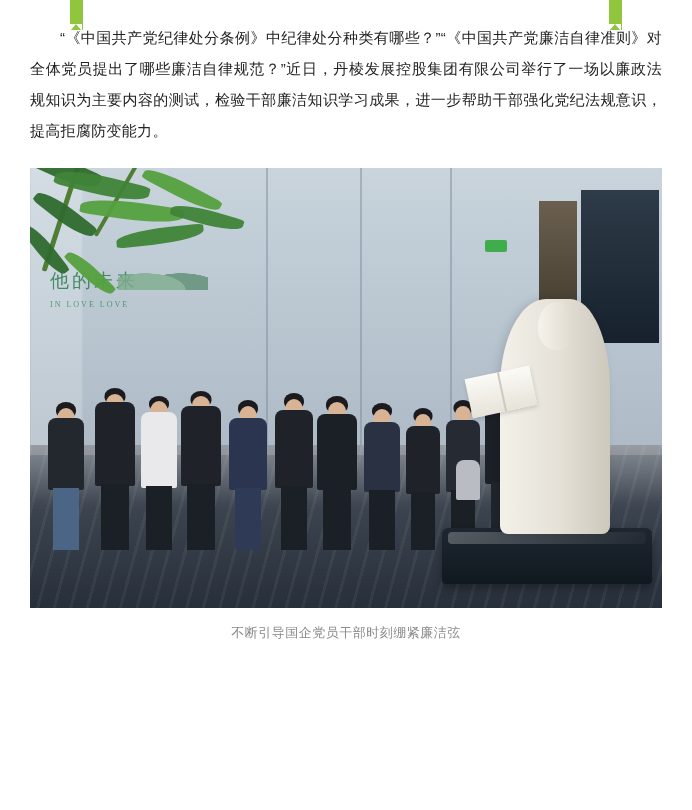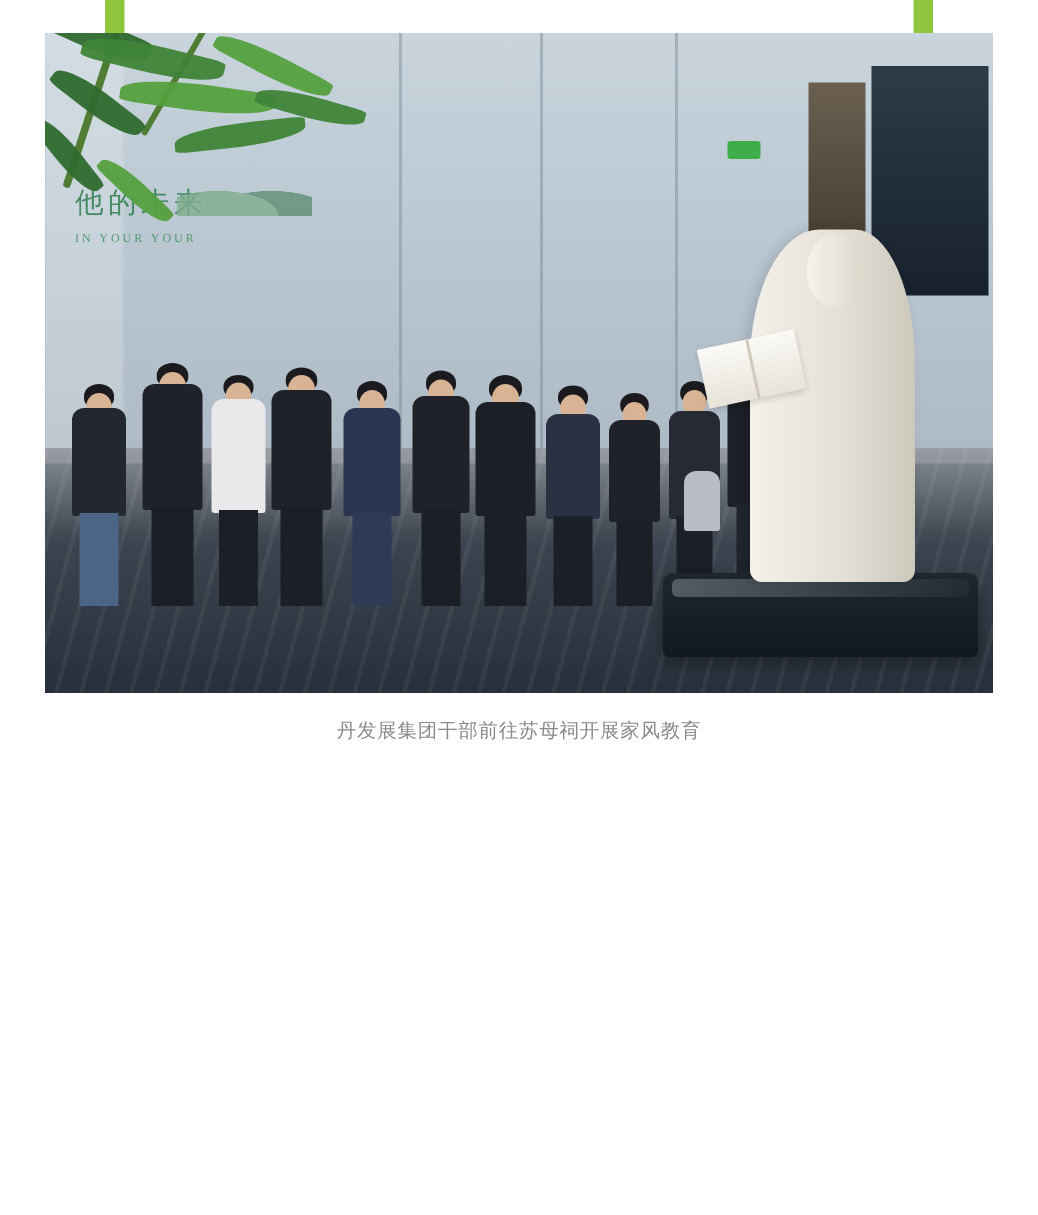--- a/index.html
+++ b/index.html
@@ -304,36 +304,37 @@
 
 <div class="page">
 
   <div class="ribbons">
     <div class="ribbon left"></div>
     <div class="ribbon right"></div>
   </div>
 
   <div class="content">
 
+    <p class="body-text">“《中国共产党纪律处分条例》中纪律处分种类有哪些？”“《中国共产党廉洁自律准则》对全体党员提出了哪些廉洁自律规范？”近日，丹棱发展控股集团有限公司举行了一场以廉政法规知识为主要内容的测试，检验干部廉洁知识学习成果，进一步帮助干部强化党纪法规意识，提高拒腐防变能力。</p>
 
     <figure class="figure">
       <div class="photo">
 
         <div class="wall">
           <div class="wall-panel"></div>
           <div class="wall-seam" style="left:236px;"></div>
           <div class="wall-seam" style="left:330px;"></div>
           <div class="wall-seam" style="left:420px;"></div>
           <div class="dark-door"></div>
           <div class="dark-door2"></div>
           <div class="green-sign"></div>
 
           <div class="green-art">
             <span>他的未来</span>
-            <div class="sub">IN YOUR YOUR</div>
+            <div class="sub">IN LOVE LOVE</div>
           </div>
           <div class="mountain"></div>
 
           <div class="bamboo">
             <div class="bamboo-stem" style="left:40px; top:-4px; width:5px; height:120px; transform:rotate(18deg);"></div>
             <div class="bamboo-stem" style="left:96px; top:-6px; width:4px; height:90px; transform:rotate(30deg);"></div>
             <div class="leaf" style="left:8px; top:2px; width:74px; height:20px; transform:rotate(24deg);"></div>
             <div class="leaf l2" style="left:34px; top:18px; width:96px; height:19px; transform:rotate(14deg);"></div>
             <div class="leaf l3" style="left:60px; top:44px; width:104px; height:18px; transform:rotate(8deg);"></div>
             <div class="leaf" style="left:10px; top:48px; width:70px; height:17px; transform:rotate(38deg);"></div>
@@ -421,17 +422,17 @@
             <div class="legs" style="width:26px;height:68px;background:#20252d;"></div>
           </div>
         </div>
 
         <div class="pedestal"></div>
         <div class="statue"></div>
         <div class="statue-head"></div>
         <div class="statue-book"></div>
       </div>
 
-      <figcaption class="caption">丹发展集团干部前往苏母祠开展家风教育</figcaption>
+      <figcaption class="caption">不断引导国企党员干部时刻绷紧廉洁弦</figcaption>
     </figure>
 
   </div>
 </div>
 
 </body></html>

